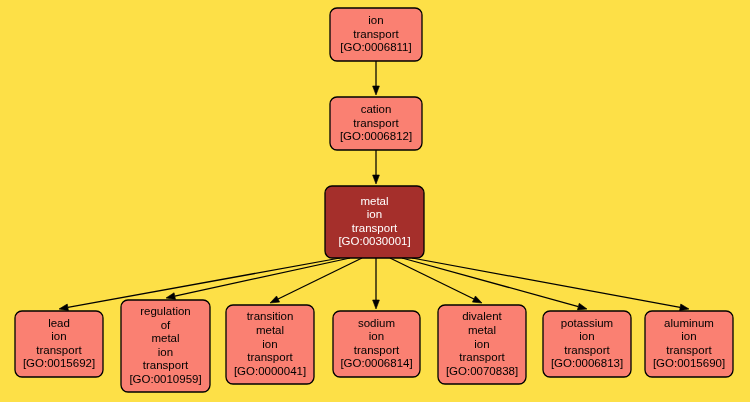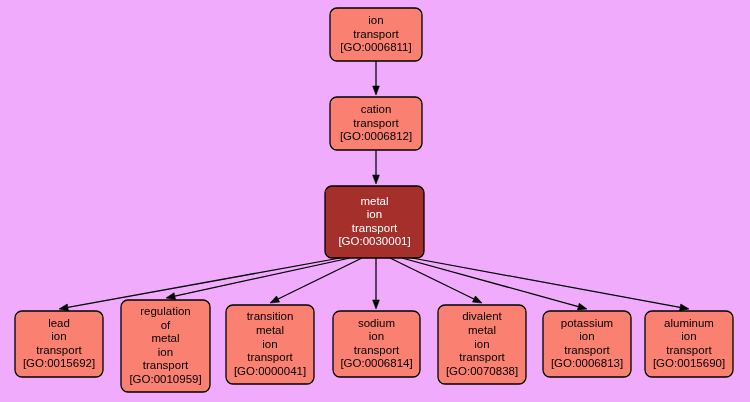--- a/index.html
+++ b/index.html
@@ -11,21 +11,21 @@
   body {
     width: 750px;
     height: 402px;
     font-family: "Liberation Sans", sans-serif;
     overflow: hidden;
   }
   #graph-root {
     position: relative;
     width: 750px;
     height: 402px;
-    background: #f0abfc;
+    background: #fde047;
   }
   svg.graph-canvas {
     position: absolute;
     top: 0;
     left: 0;
     width: 750px;
     height: 402px;
   }
   .go-node rect {
     stroke: #000000;

